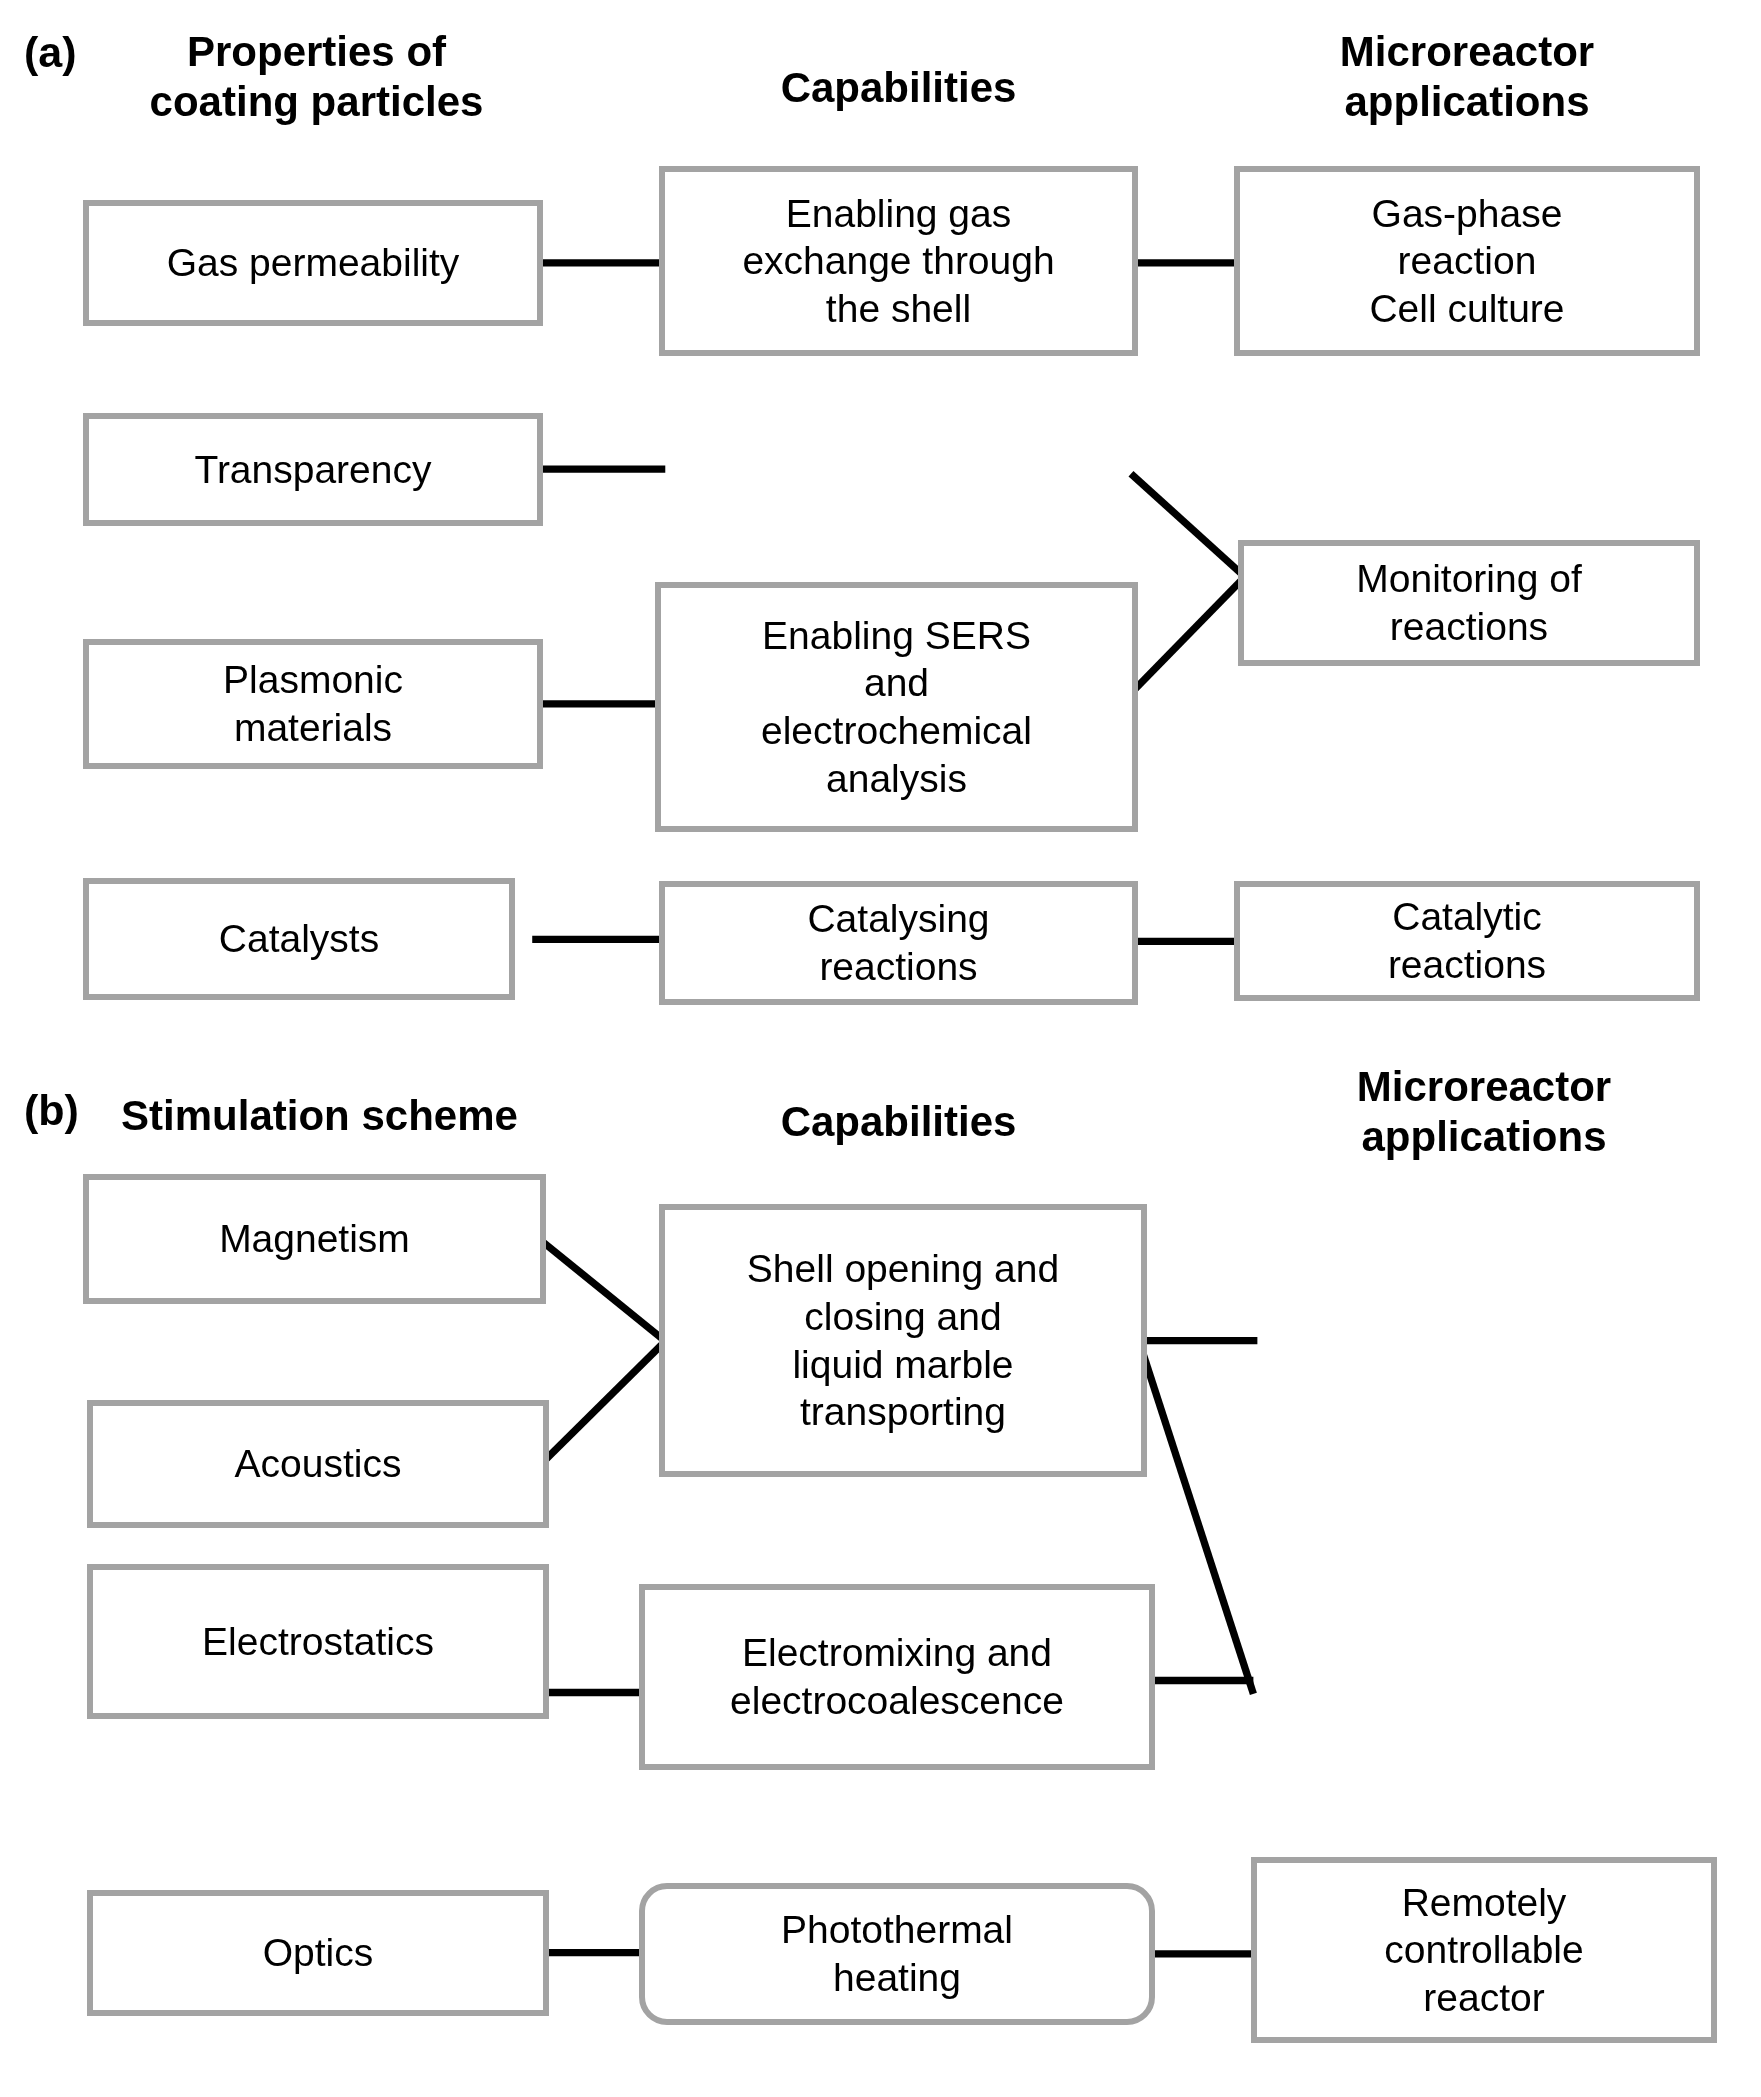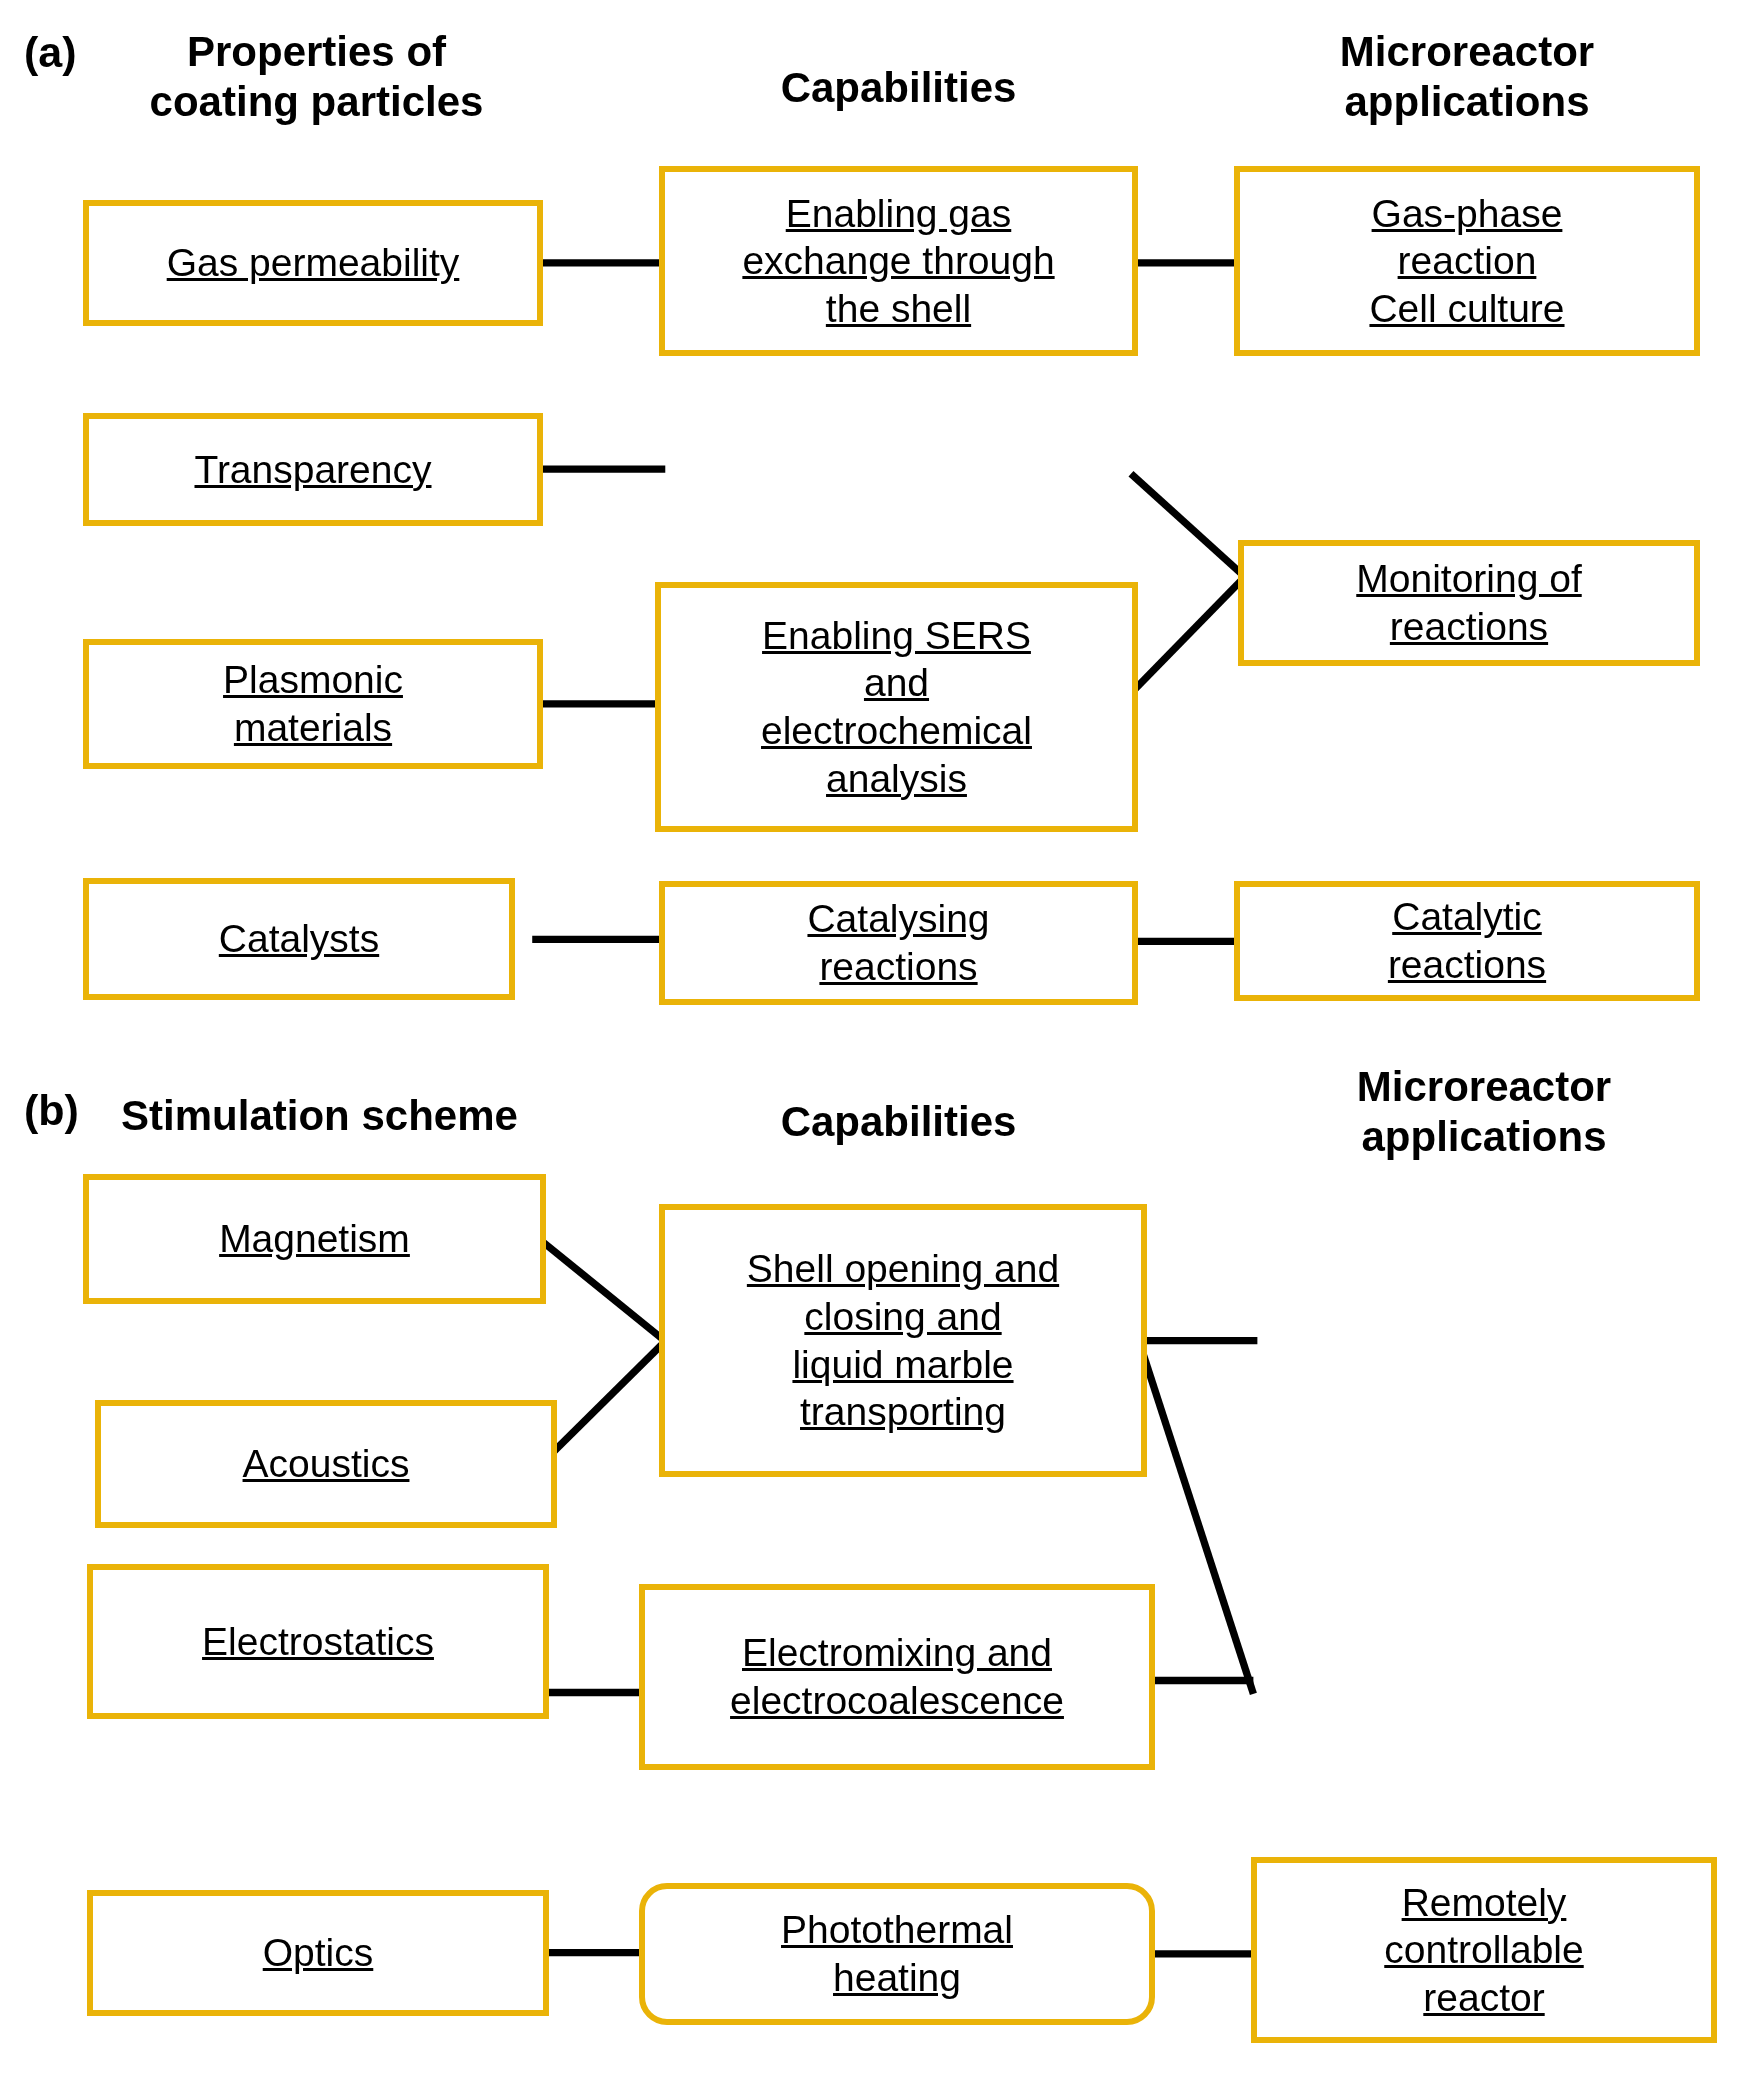--- a/index.html
+++ b/index.html
@@ -26,30 +26,29 @@
   }
   #connector-layer line {
     stroke: #000000;
     stroke-width: 11;
     stroke-linecap: butt;
   }
   .box {
     position: absolute;
     z-index: 1;
     box-sizing: border-box;
-    border: 6px solid #eab308;
+    border: 6px solid #a3a3a3;
     background: #ffffff;
     display: flex;
     align-items: center;
     justify-content: center;
     text-align: center;
     white-space: pre-line;
     font-size: 39px;
     line-height: 1.22;
-    text-decoration: underline;
   }
   .colhead {
     position: absolute;
     z-index: 1;
     font-weight: bold;
     text-align: center;
     white-space: pre-line;
     font-size: 42px;
     line-height: 1.18;
   }
@@ -117,21 +116,21 @@
 reactions</div>
 
   <div class="panel-label" style="left:24px; top:1086px;">(b)</div>
 
   <div class="colhead" style="left:80px; top:1091px; width:479px;">Stimulation scheme</div>
   <div class="colhead" style="left:659px; top:1097px; width:479px;">Capabilities</div>
   <div class="colhead" style="left:1251px; top:1062px; width:466px;">Microreactor
 applications</div>
 
   <div class="box" style="left:83px; top:1174px; width:463px; height:130px;">Magnetism</div>
-  <div class="box" style="left:87px; top:1400px; width:462px; height:128px;margin-left:8px;">Acoustics</div>
+  <div class="box" style="left:87px; top:1400px; width:462px; height:128px;">Acoustics</div>
   <div class="box" style="left:87px; top:1564px; width:462px; height:155px;">Electrostatics</div>
   <div class="box" style="left:87px; top:1890px; width:462px; height:126px;">Optics</div>
 
   <div class="box" style="left:659px; top:1204px; width:488px; height:273px;">Shell opening and
 closing and
 liquid marble
 transporting</div>
   <div class="box" style="left:639px; top:1584px; width:516px; height:186px;">Electromixing and
 electrocoalescence</div>
   <div class="box" style="left:639px; top:1883px; width:516px; height:142px;border-radius:28px;">Photothermal

